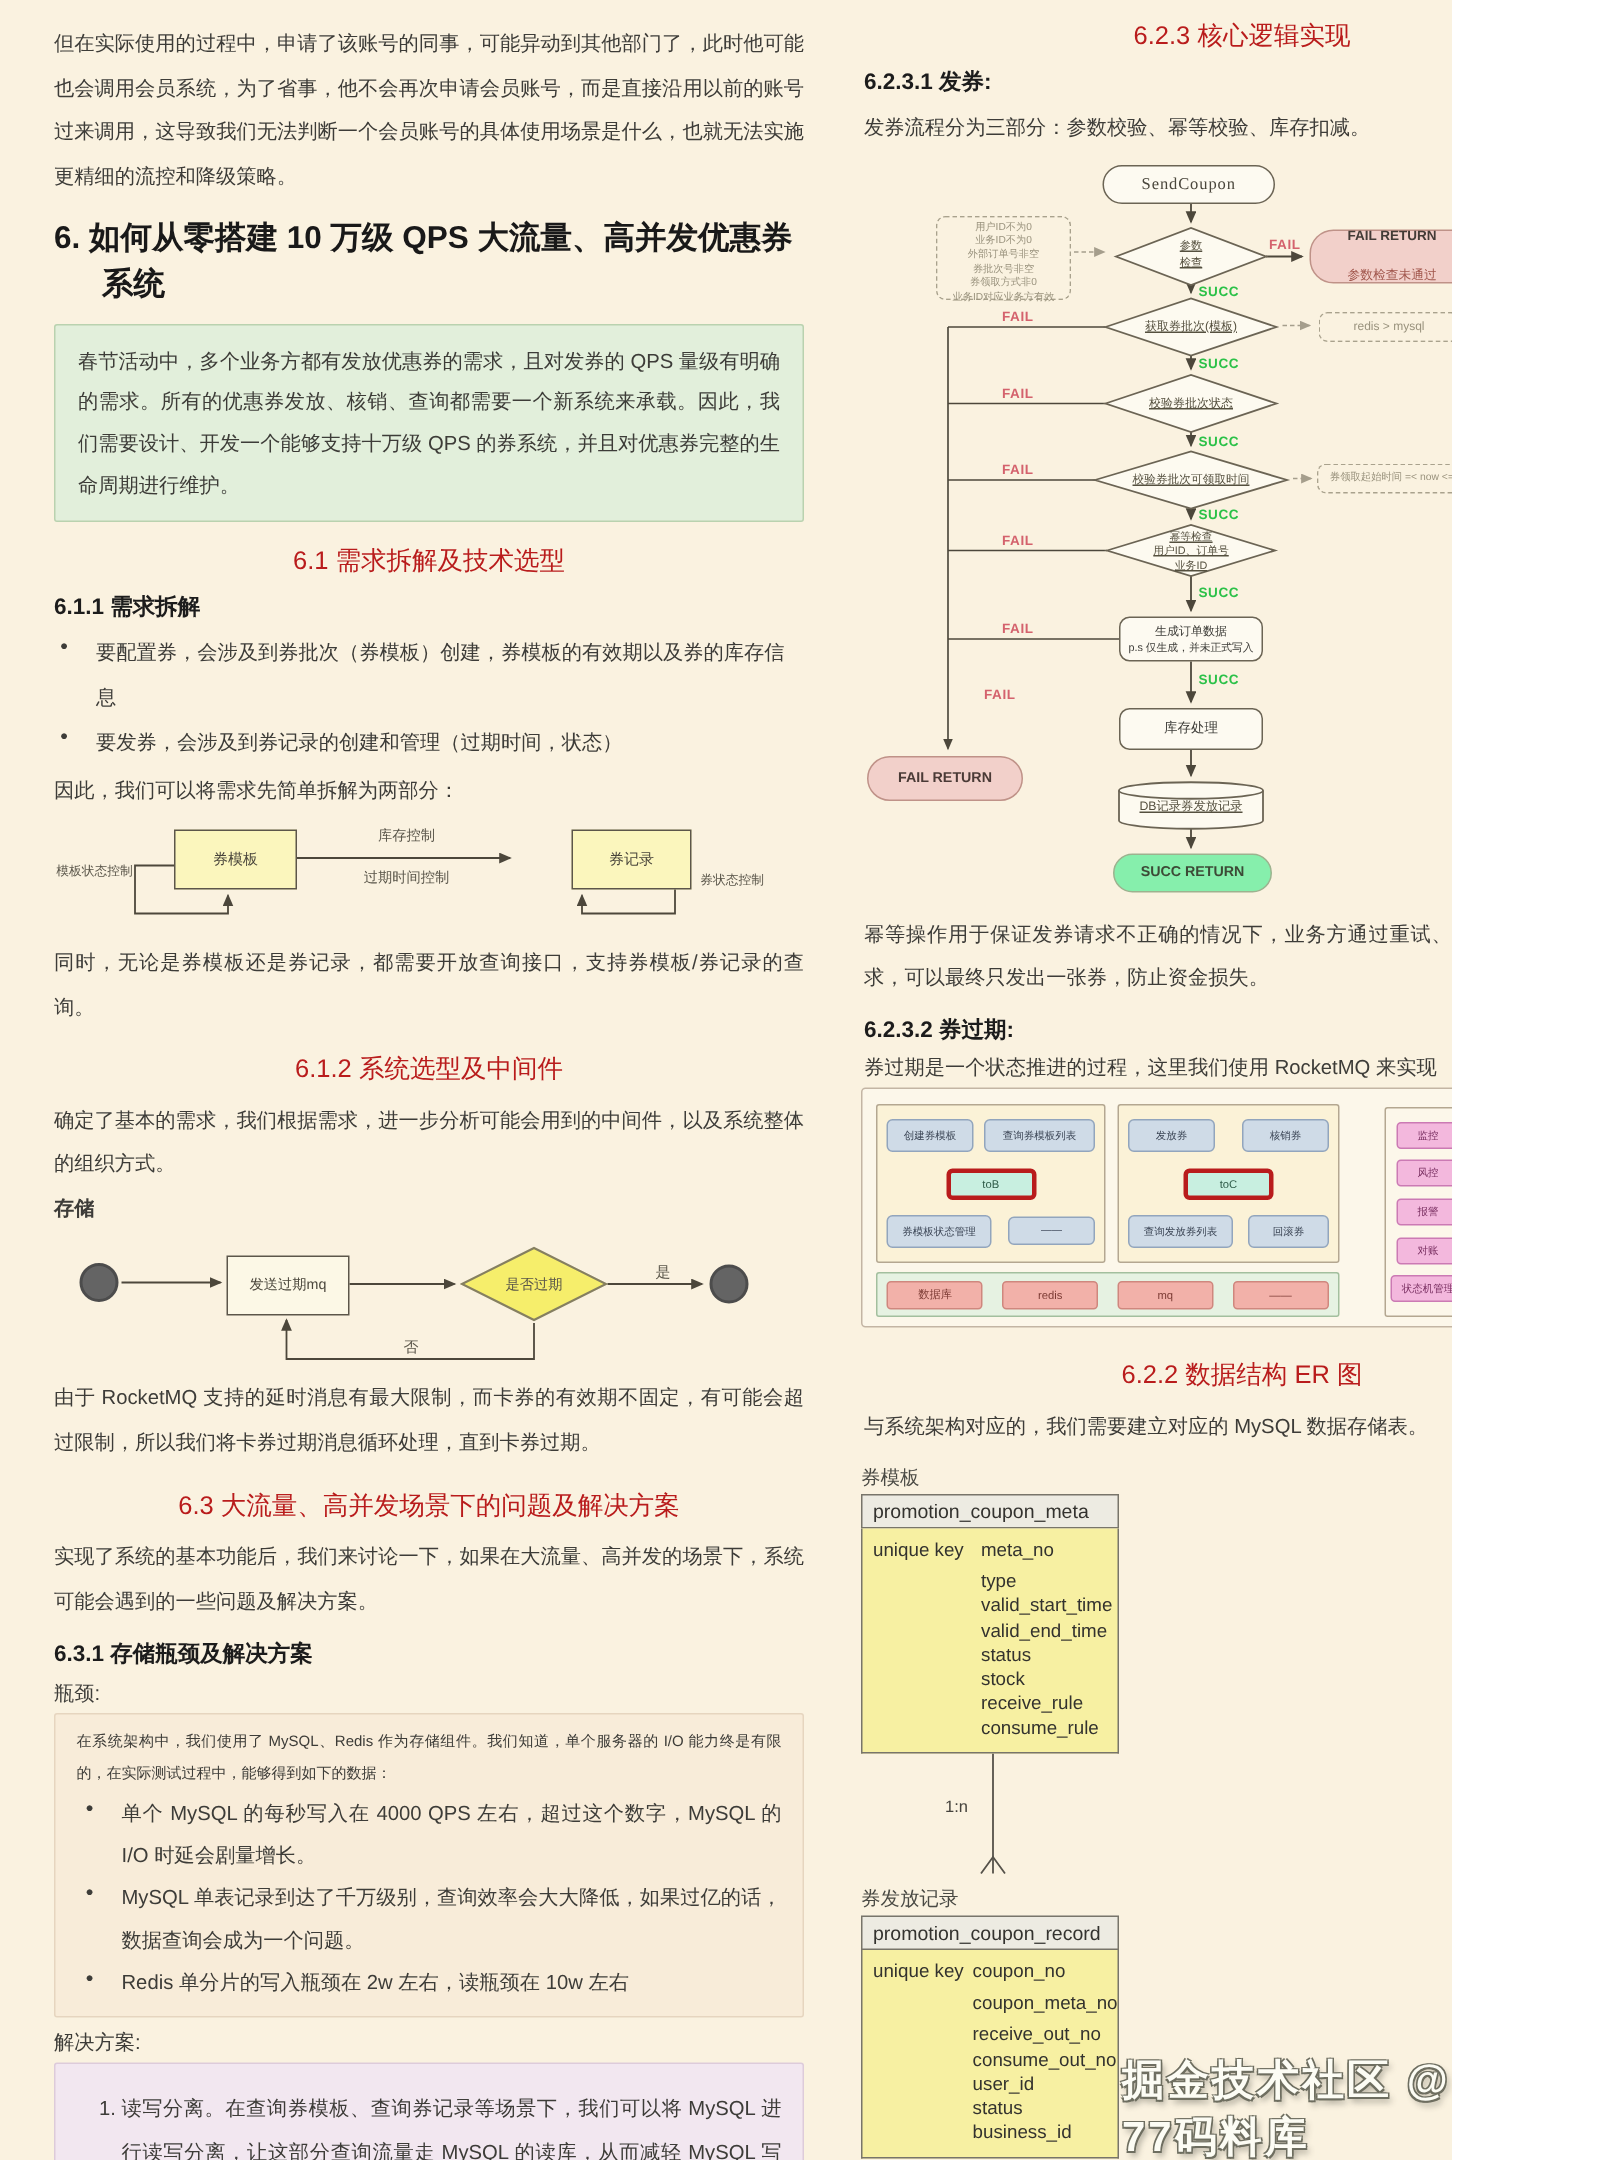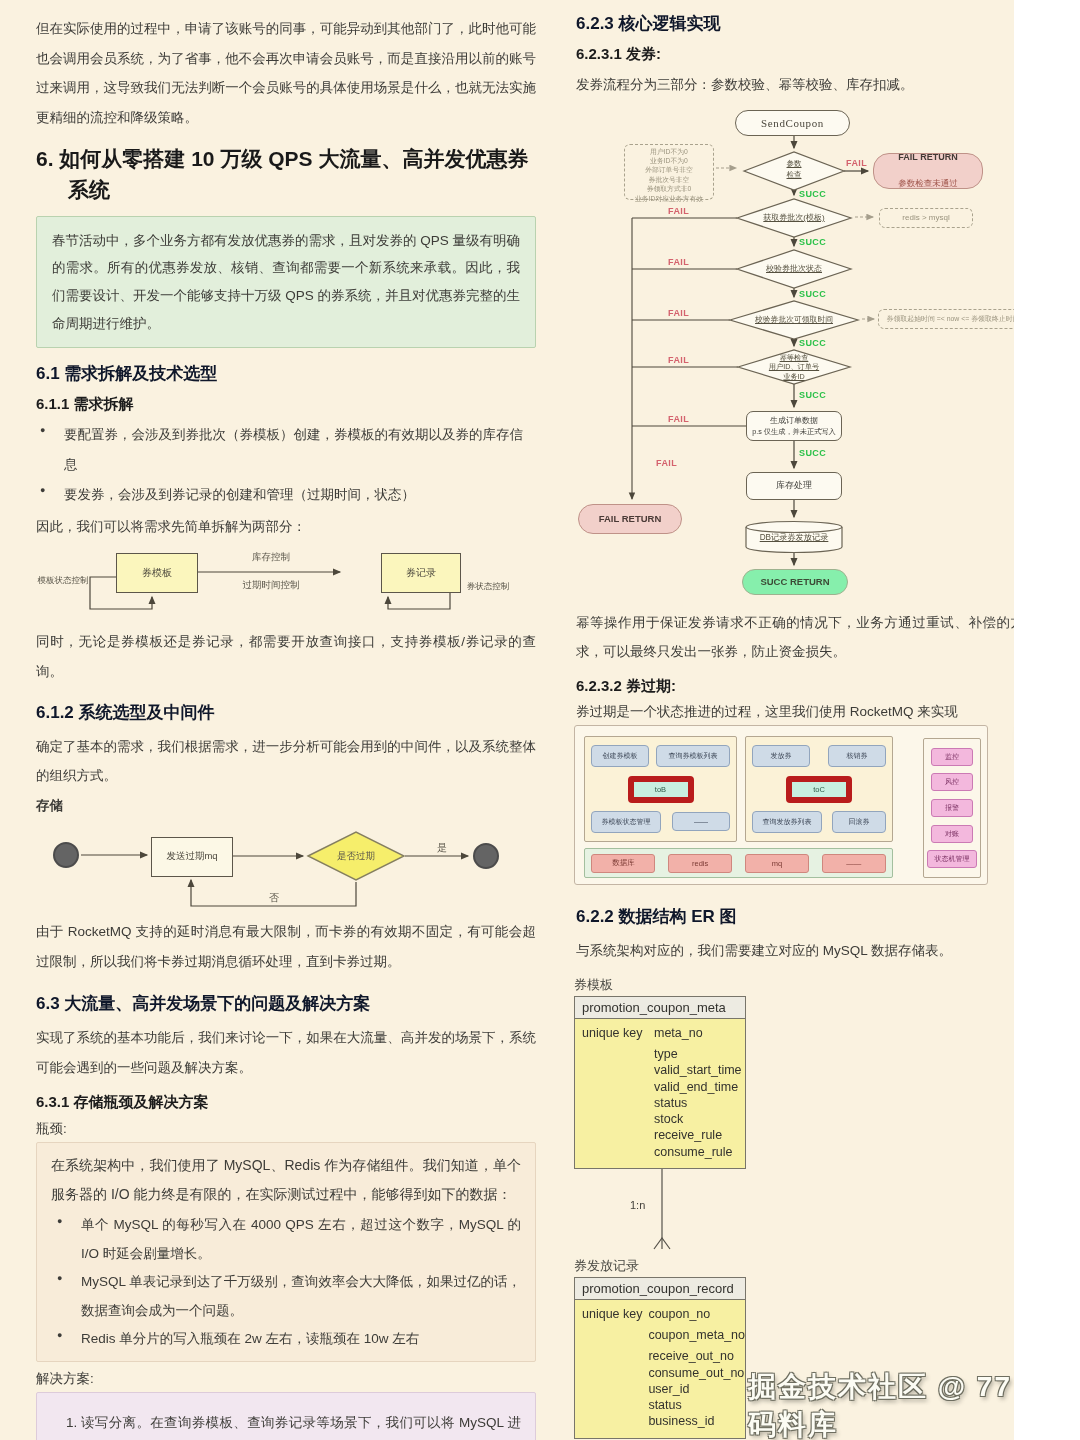--- a/index.html
+++ b/index.html
@@ -1,28 +1,28 @@
 <!DOCTYPE html>
 <html><head>
 <meta charset="utf-8">
 <style>
   html,body{margin:0;padding:0;}
   body{font-family:"Liberation Sans",sans-serif;}
-  #page{position:relative;width:968px;height:1440px;background:#faf2e0;overflow:hidden;color:#3d3c38;padding-left:46px;}
+  #page{position:relative;width:968px;height:1440px;background:#faf2e0;overflow:hidden;color:#3d3c38;}
   .col{position:absolute;top:0;}
   #col-left{left:36px;width:500px;}
   #col-right{left:570px;width:510px;}
   p.body{font-size:13.5px;line-height:2.2;margin:0 0 4px 0;text-align:justify;}
   h1.t{font-size:21px;line-height:1.5;color:#191919;margin:10px 0 10px 0;padding-left:32px;text-indent:-32px;font-weight:bold;}
-  h2.t{font-size:17px;color:#0f172a;margin:14px 0 8px 0;font-weight:bold;}
+  h2.t{font-size:17px;color:#b91c1c;margin:14px 0 8px 0;font-weight:normal;text-align:center;}
   h3.t{font-size:15px;color:#1c1c1c;margin:10px 0 6px 0;font-weight:bold;}
   .greenbox{background:#e2efdb;border:1px solid #b9d2af;border-radius:2px;padding:10px 15px;margin:4px 0 10px 0;}
   .greenbox p{font-size:13.5px;line-height:2.05;margin:0;text-align:justify;}
   .tanbox{background:#f8ecd9;border:1px solid #e6d5bf;border-radius:2px;padding:8px 14px;margin:4px 0 8px 0;}
-  .tanbox p{font-size:14px;line-height:2.1;margin:0;text-align:justify;}
+  .tanbox p{font-size:10px;line-height:2.1;margin:0;text-align:justify;}
   .tanbox ul{list-style:none;margin:2px 0 0 0;padding:0;}
   .tanbox li{position:relative;font-size:13.5px;line-height:2.1;padding-left:30px;text-align:justify;}
   .tanbox li::before{content:"●";position:absolute;left:6px;top:1px;font-size:9px;}
   .purplebox{background:#f2e7f0;border:1px solid #ddcbda;border-radius:2px;padding:16px 14px 10px 10px;margin:4px 0 0 0;}
   .purplebox ol{margin:0;padding:0 0 0 34px;}
   .purplebox li{font-size:13.5px;line-height:2.1;margin-bottom:6px;text-align:justify;}
   ul.dots{list-style:none;margin:2px 0 2px 0;padding:0;}
   ul.dots li{position:relative;font-size:13.5px;line-height:2.2;padding-left:28px;}
   ul.dots li::before{content:"●";position:absolute;left:4px;top:1px;font-size:9px;}
   .bold-label{font-size:13.5px;font-weight:bold;margin:6px 0 4px 0;}
@@ -39,21 +39,21 @@
   .stadium{position:absolute;box-sizing:border-box;border:1.3px solid #6b6454;background:#fdfaf1;display:flex;flex-direction:column;align-items:center;justify-content:center;text-align:center;}
   .note{position:absolute;box-sizing:border-box;border:1px dashed #a9a28d;border-radius:6px;color:#9a937e;text-align:center;}
   .lbl-fail{position:absolute;font-size:9px;font-weight:bold;color:#d4626d;letter-spacing:.4px;}
   .lbl-succ{position:absolute;font-size:9px;font-weight:bold;color:#2bc148;letter-spacing:.4px;}
   
   #arch{position:relative;width:414px;height:160px;margin:6px 0 0 4px;background:#fcf7ea;border:1.5px solid #c3b5a4;border-radius:3px;box-sizing:border-box;}
   .arch-panel{position:absolute;background:#fbf2d7;border:1px solid #b4a791;border-radius:2px;box-sizing:border-box;display:flex;flex-direction:column;justify-content:space-around;padding:4px 6px;}
   .arch-row{display:flex;justify-content:space-between;align-items:center;}
   .arch-row.center{justify-content:center;}
   .bluebox{background:#cfdbe7;border:1px solid #92a5bd;border-radius:4px;color:#3c4656;font-size:7px;text-align:center;padding:5px 3px;box-sizing:border-box;}
-  .tealbox{background:#c8efe0;border:6px solid #b91c1c;border-radius:4px;color:#2f5c49;font-size:7.5px;text-align:center;padding:3px 0;width:54px;}
+  .tealbox{background:#c8efe0;border:3px solid #b91c1c;border-radius:4px;color:#2f5c49;font-size:7.5px;text-align:center;padding:3px 0;width:54px;}
   .strip{position:absolute;background:#e6f2e2;border:1px solid #a3bf9e;border-radius:2px;box-sizing:border-box;display:flex;justify-content:space-around;align-items:center;}
   .pinkbox{background:#f2b1a9;border:1px solid #cf877e;border-radius:3px;color:#7c3b34;font-size:7.5px;width:62px;height:17px;display:flex;align-items:center;justify-content:center;}
   .sidepanel{position:absolute;background:#fcf7ea;border:1px solid #b4a791;border-radius:2px;box-sizing:border-box;display:flex;flex-direction:column;justify-content:space-around;align-items:center;padding:5px 0;}
   .magbox{background:#f3b8dd;border:1px solid #cb7ab4;border-radius:3px;color:#7a3062;font-size:7px;min-width:42px;padding:3px 3px;text-align:center;box-sizing:border-box;}
   
   .er-label{font-size:13px;color:#4a4a44;margin:4px 0 2px 4px;}
   .er-table{width:172px;margin-left:4px;}
   .er-head{border:1.2px solid #78756a;background:#edebe2;font-size:13px;color:#33322e;padding:3px 7px;}
   .er-body{display:flex;border:1.2px solid #78756a;border-top:none;background:#f7f0a2;padding:6px 0 8px 0;}
   .er-key{width:72px;font-size:12.5px;padding:1px 0 0 7px;color:#33322e;}

